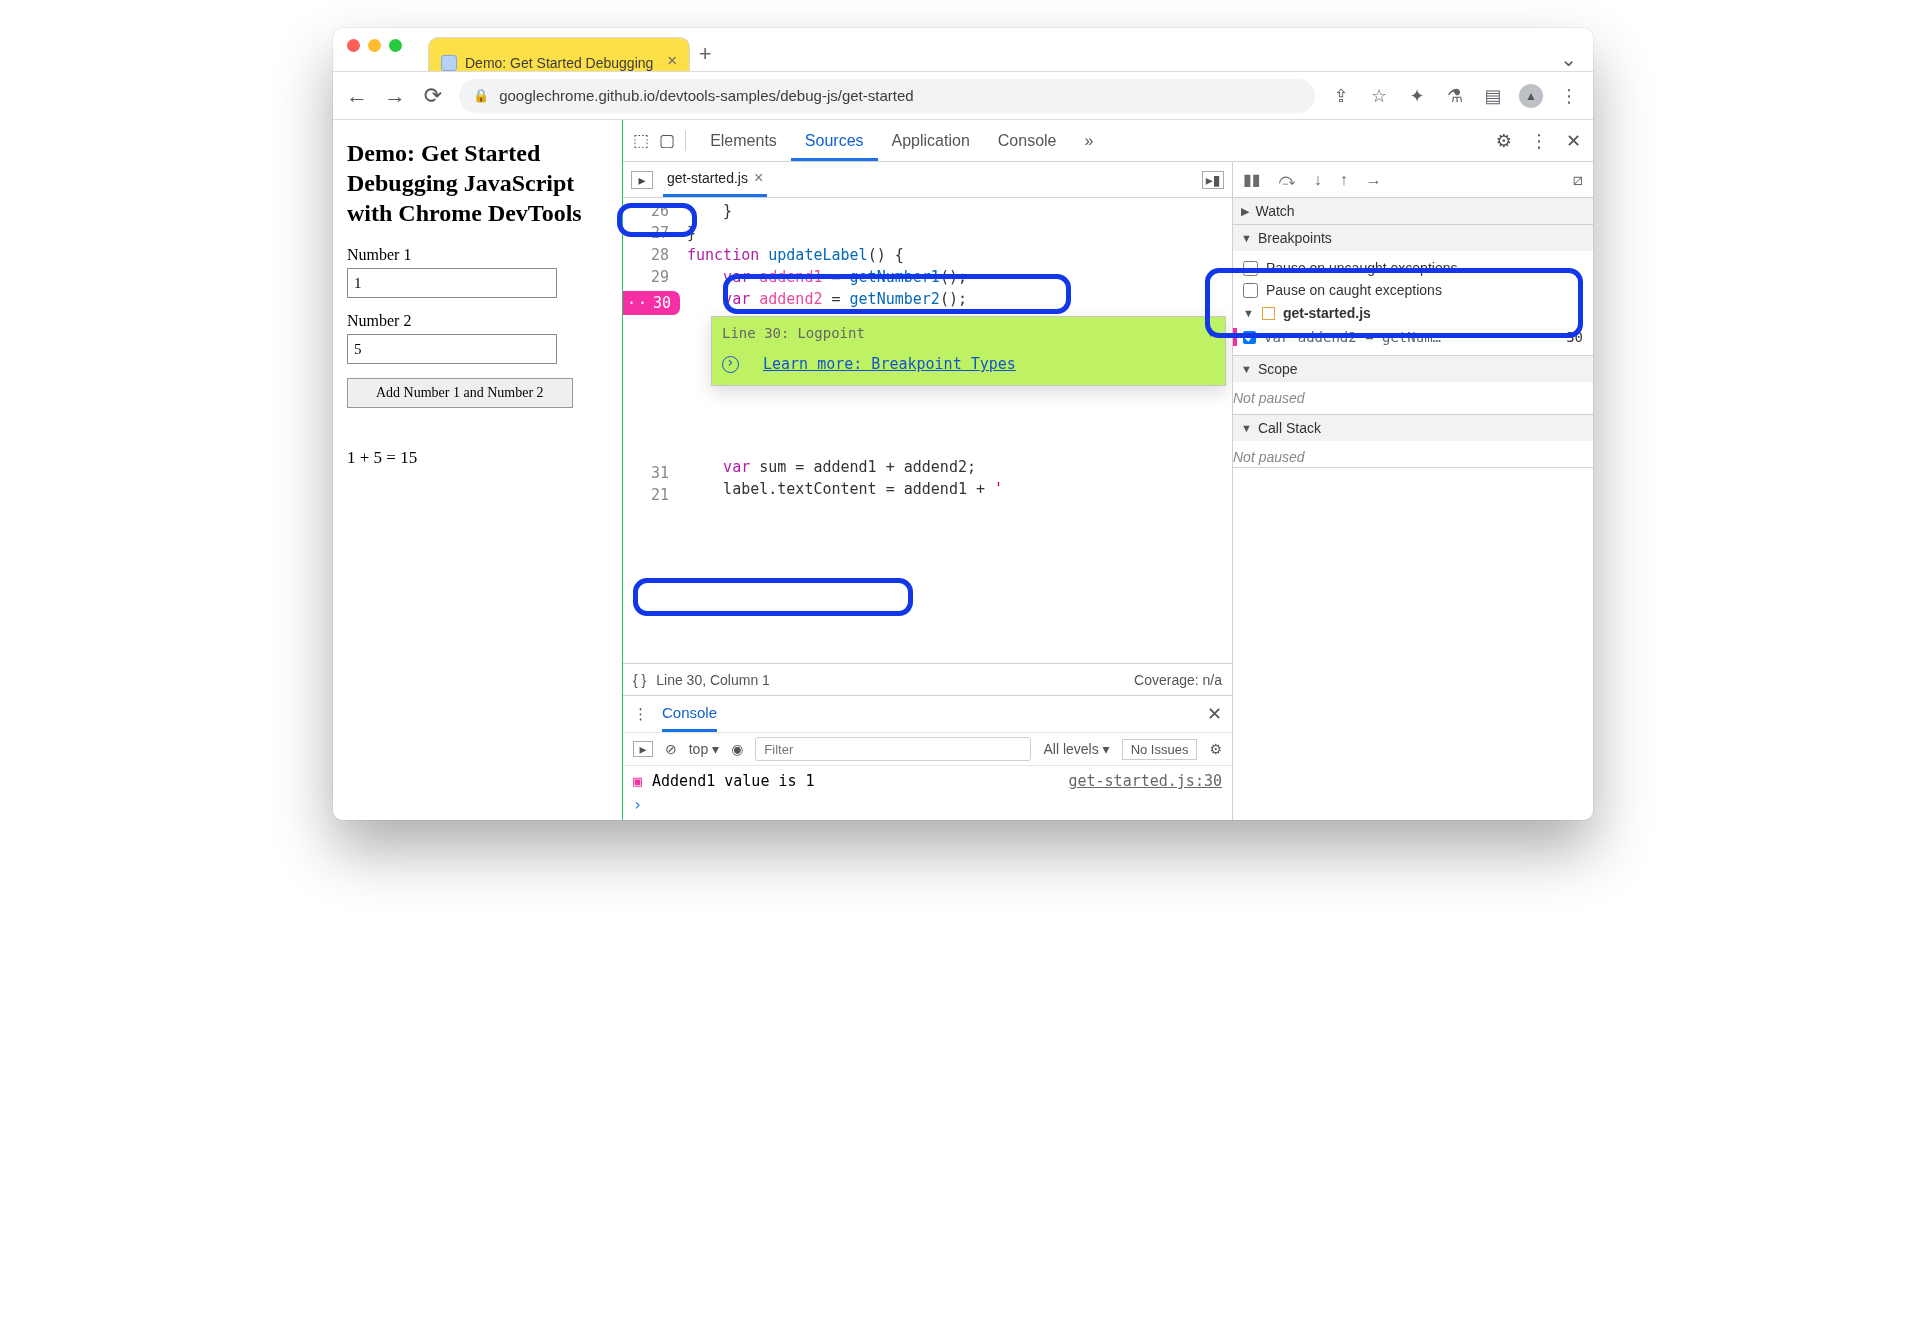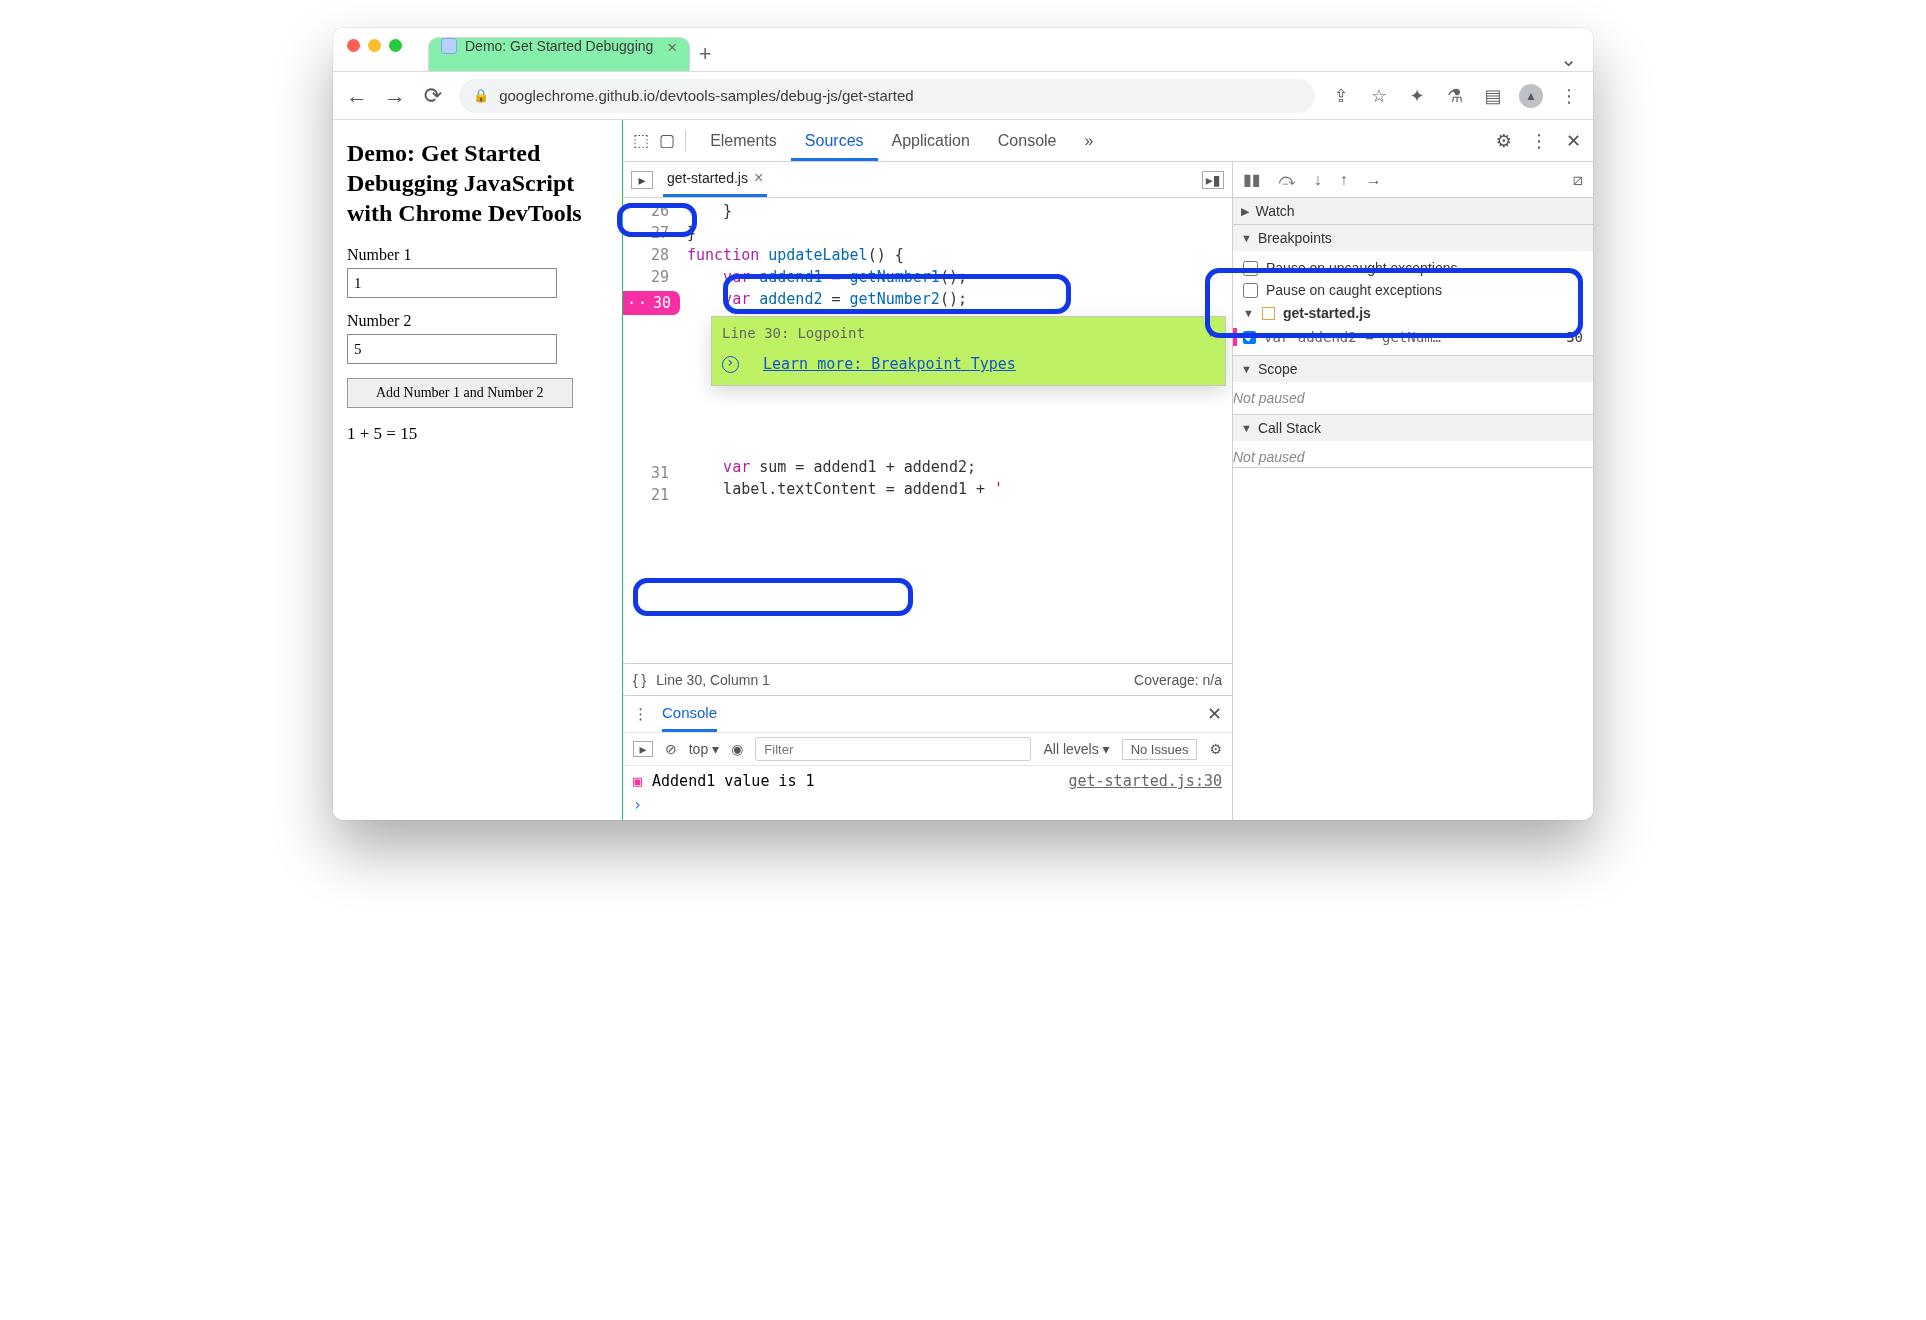--- a/index.html
+++ b/index.html
@@ -32,23 +32,23 @@
     padding: 0 0 0 14px;
     border-bottom: 1px solid #dcdcdc;
     position: relative;
   }
   .traffic { display:flex; gap:8px; align-items:center; height:100%; padding-bottom:8px; }
   .dot { width:13px; height:13px; border-radius:50%; }
   .dot.r{background:#ff5f56;} .dot.y{background:#ffbd2e;} .dot.g{background:#27c93f;}
 
   .tabstrip { display:flex; align-items:flex-end; margin-left:26px; height:100%; }
   .tab {
-    display:flex; align-items:flex-start; gap:8px;
+    display:flex; align-items:flex-end; gap:8px;
     height:34px; padding:0 12px;
-    background:#86efac;
+    background:#fde047;
     border:1px solid #d7d7d7; border-bottom:none;
     border-radius:10px 10px 0 0;
     font-size:14px; color:#3c3c3c;
   }
   .tab .favicon { width:16px; height:16px; border-radius:3px; background:#b7d1f8; display:inline-block; border:1px solid #7ea9e8;}
   .tab-close { color:#6a6a6a; font-size:17px; margin-left:6px; }
   .newtab { width:30px; text-align:center; font-size:22px; color:#6a6a6a; padding-bottom:4px; }
   .chev-down { margin-left:auto; margin-right:16px; font-size:20px; color:#5a5a5a;}
 
   .toolbar {
@@ -75,21 +75,21 @@
   .page-side h1 { font-size:24px; font-weight:700; line-height:1.25; margin-bottom:18px;}
   .page-side label { display:block; font-size:16px; margin-bottom:4px; }
   .page-side input[type=text]{
     width:210px; height:30px; border:1px solid #888; padding:2px 6px;
     font-size:15px; margin-bottom:14px; font-family:inherit;
   }
   .page-side button{
     font-size:14px; padding:6px 28px; background:#efefef;
     border:1px solid #999; margin-bottom:16px; font-family:inherit;
   }
-  .result-line{font-size:17px;}
+  .result-line{font-size:17px;margin-top:24px;}
 
   
   .devtools { flex:1; display:flex; flex-direction:column; font-family:"Helvetica Neue",Arial,sans-serif; }
 
   .dt-tabs {
     height:42px; display:flex; align-items:center; gap:0;
     border-bottom:1px solid #d0d0d0; font-size:16px; color:#555;
     padding-left:10px;
   }
   .dt-tabs .pick-icon{display:flex;align-items:center;gap:10px;padding-right:10px;border-right:1px solid #d0d0d0;margin-right:10px;}
@@ -119,21 +119,21 @@
   .lp-gutter-badge{
     position:absolute; left:0; top:94px;
     background:#f62fa5; color:#fff; height:22px; width:56px;
     border-radius:0 6px 6px 0; padding-right:8px; text-align:right;
     font-family:Menlo,monospace; font-size:15px; line-height:22px;
     box-shadow:0 0 0 1px #f62fa5;
   }
   .lp-gutter-badge::before{content:"··"; position:absolute; left:4px; color:#fff; letter-spacing:2px;}
   .code-lines { padding:4px 8px; flex:1; position:relative;}
   .code-lines div{height:22px; white-space:pre;}
-  .kw{color:#b31fa4;} .fn{color:#0369b5;} .id{color:#0369a1;} .str{color:#c70a2c;}
+  .kw{color:#b31fa4;} .fn{color:#0369b5;} .id{color:#ec4899;} .str{color:#c70a2c;}
 
   .logpoint-popup{
     position:absolute; left:88px; top:118px; right:6px;
     background:#bef264; border:1px solid #c6c6c6;
     box-shadow:0 6px 18px rgba(0,0,0,.15);
     padding:8px 10px 12px; font-family:inherit; z-index:5;
   }
   .logpoint-popup .hdr{display:flex;align-items:center;font-size:14px;color:#666;margin-bottom:6px;gap:8px;}
   .logpoint-popup .hdr .dd{margin-left:auto;font-size:14px;color:#555;}
   .logpoint-popup .expr{

